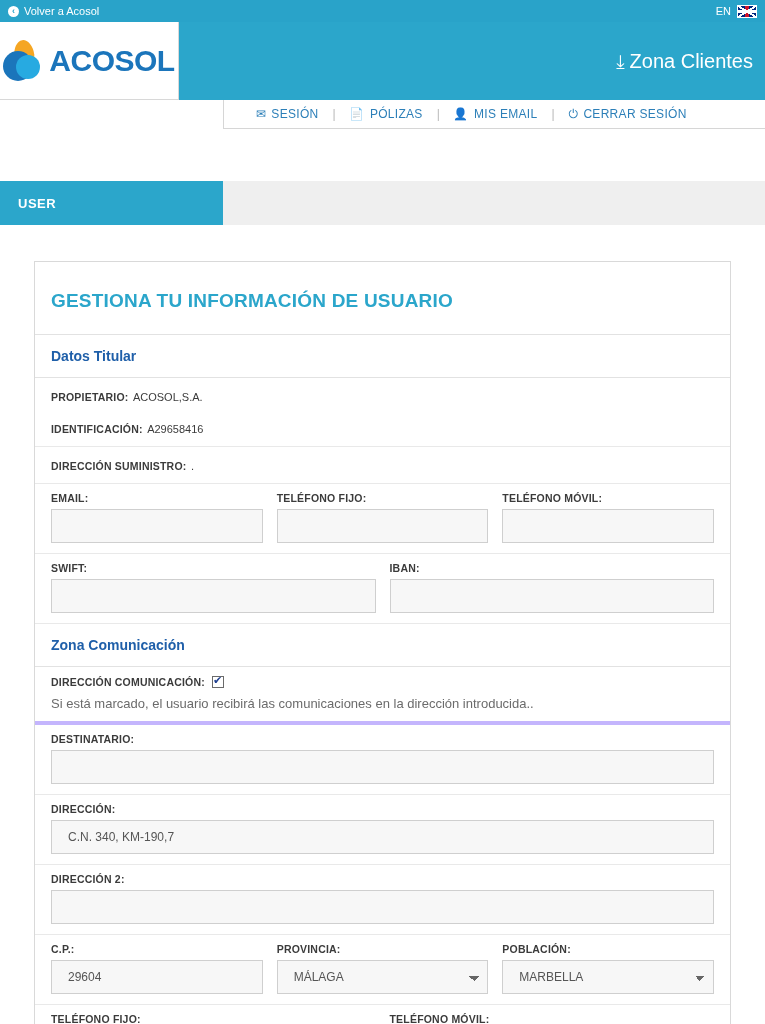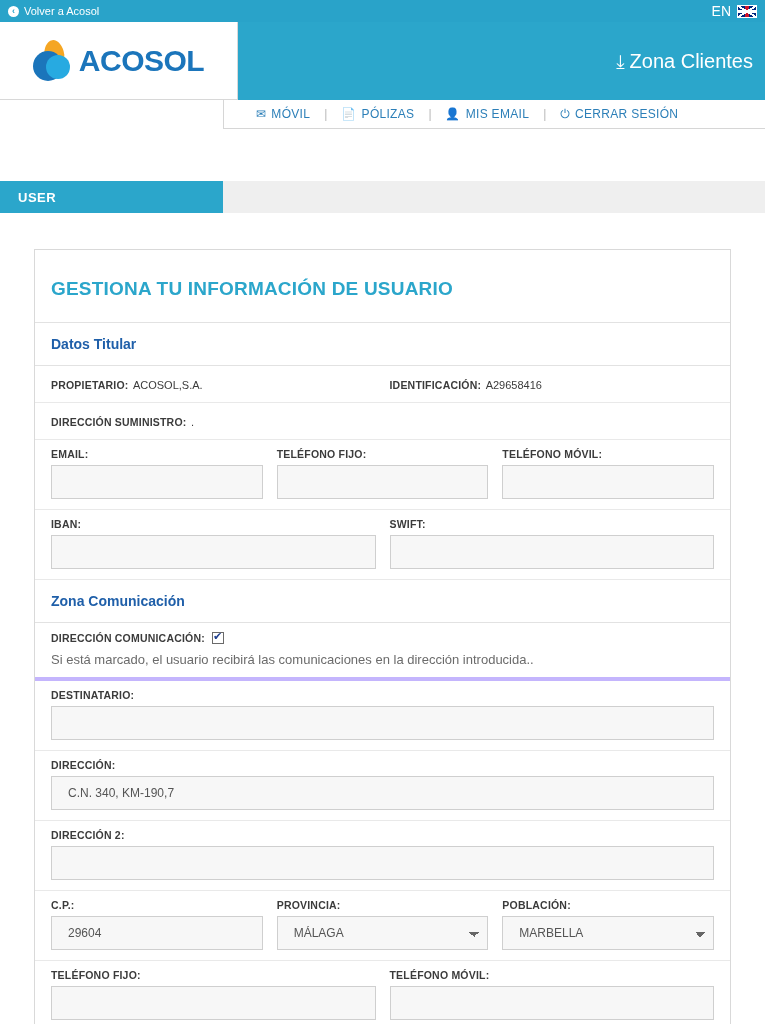--- a/index.html
+++ b/index.html
@@ -22,41 +22,41 @@
     padding: 0 8px;
     font-size: 11px;
   }
   .topbar-left { display: flex; align-items: center; gap: 5px; }
   .back-icon {
     width: 11px; height: 11px; border-radius: 50%;
     background: #ffffff; color: #29a3c9;
     font-size: 9px; line-height: 11px; text-align: center;
     display: inline-block; font-weight: bold;
   }
-  .topbar-right { display: flex; align-items: center; gap: 6px; font-size: 14px; }
+  .topbar-right { display: flex; align-items: center; gap: 6px; font-size: 11px; }
   .flag {
     width: 20px; height: 13px;
     background:
       linear-gradient(to bottom right, transparent calc(50% - 1px), #fff calc(50% - 1px), #fff calc(50% + 1px), transparent calc(50% + 1px)),
       linear-gradient(to bottom left, transparent calc(50% - 1px), #fff calc(50% - 1px), #fff calc(50% + 1px), transparent calc(50% + 1px)),
       linear-gradient(to bottom, transparent 40%, #fff 40%, #fff 60%, transparent 60%),
       linear-gradient(to right, transparent 40%, #cf142b 40%, #cf142b 60%, transparent 60%),
       #00247d;
     display: inline-block;
     border: 1px solid #ffffff;
   }
 
   
   .header {
     display: flex;
     height: 78px;
     border-bottom: 0;
   }
   .logo-box {
-    width: 238px;
+    width: 179px;
     background: #ffffff;
     display: flex;
     align-items: center;
     justify-content: center;
     border: 1px solid #d8d8d8;
     border-top: none;
     border-left: none;
   }
   .logo-wrap { display: flex; align-items: center; gap: 4px; }
   .logo-mark {
@@ -112,21 +112,21 @@
     color: #2c7fb8; padding: 0 14px;
     letter-spacing: 0.3px;
     cursor: pointer;
   }
   .nav-sep { color: #b9b9b9; }
   .nav-icon { font-size: 12px; color: #2c7fb8; }
 
   
   .band {
     margin-top: 52px;
-    height: 32px;
+    height: 44px;
     background: #efefef;
     display: flex;
   }
   .band-tab {
     width: 223px;
     background: #2ba6cb;
     color: #ffffff;
     font-size: 13px;
     font-weight: bold;
     display: flex;
@@ -175,20 +175,21 @@
   .label-inline {
     font-size: 10.5px; font-weight: bold; color: #3b3b3b;
     text-transform: uppercase; letter-spacing: 0.2px;
   }
   .value-inline {
     font-size: 11px; color: #3b3b3b; font-weight: normal;
   }
   .inline-row {
     display: flex; padding: 9px 16px; border-bottom: 1px solid #e9e9e9;
     gap: 14px;
+    flex-direction: column;
   }
   .inline-cell { flex: 1; }
   input.inp, select.sel {
     width: 100%;
     height: 34px;
     border: 1px solid #cfcfcf;
     background: #f7f7f7;
     font-size: 12px;
     color: #555;
     padding: 0 16px;
@@ -255,21 +256,21 @@
     <div class="zona-clientes">
       <span class="dl-icon">⤓</span>
       <span>Zona Clientes</span>
     </div>
   </div>
 </div>
 
 <div class="navbar">
   <div class="nav-item">
     <span class="nav-icon">✉</span>
-    <span>MÓVIL</span>
+    <span>SESIÓN</span>
   </div>
   <span class="nav-sep">|</span>
   <div class="nav-item">
     <span class="nav-icon">📄</span>
     <span>PÓLIZAS</span>
   </div>
   <span class="nav-sep">|</span>
   <div class="nav-item">
     <span class="nav-icon">👤</span>
     <span>MIS EMAIL</span>
@@ -320,25 +321,25 @@
         <input class="inp" type="text" value="" style="">
       </div>
       <div class="field">
         <span class="label">TELÉFONO MÓVIL:</span>
         <input class="inp" type="text" value="" style="">
       </div>
     </div>
 
     <div class="row">
       <div class="field">
+        <span class="label">SWIFT:</span>
+        <input class="inp" type="text" value="" style="">
+      </div>
+      <div class="field">
         <span class="label">IBAN:</span>
-        <input class="inp" type="text" value="" style="">
-      </div>
-      <div class="field">
-        <span class="label">SWIFT:</span>
         <input class="inp" type="text" value="" style="">
       </div>
     </div>
 
     <div class="section-head">Zona Comunicación</div>
 
     <div class="checkbox-row">
       <span class="label-inline">DIRECCIÓN COMUNICACIÓN:</span>
       <span class="cb checked"></span>
     </div>

